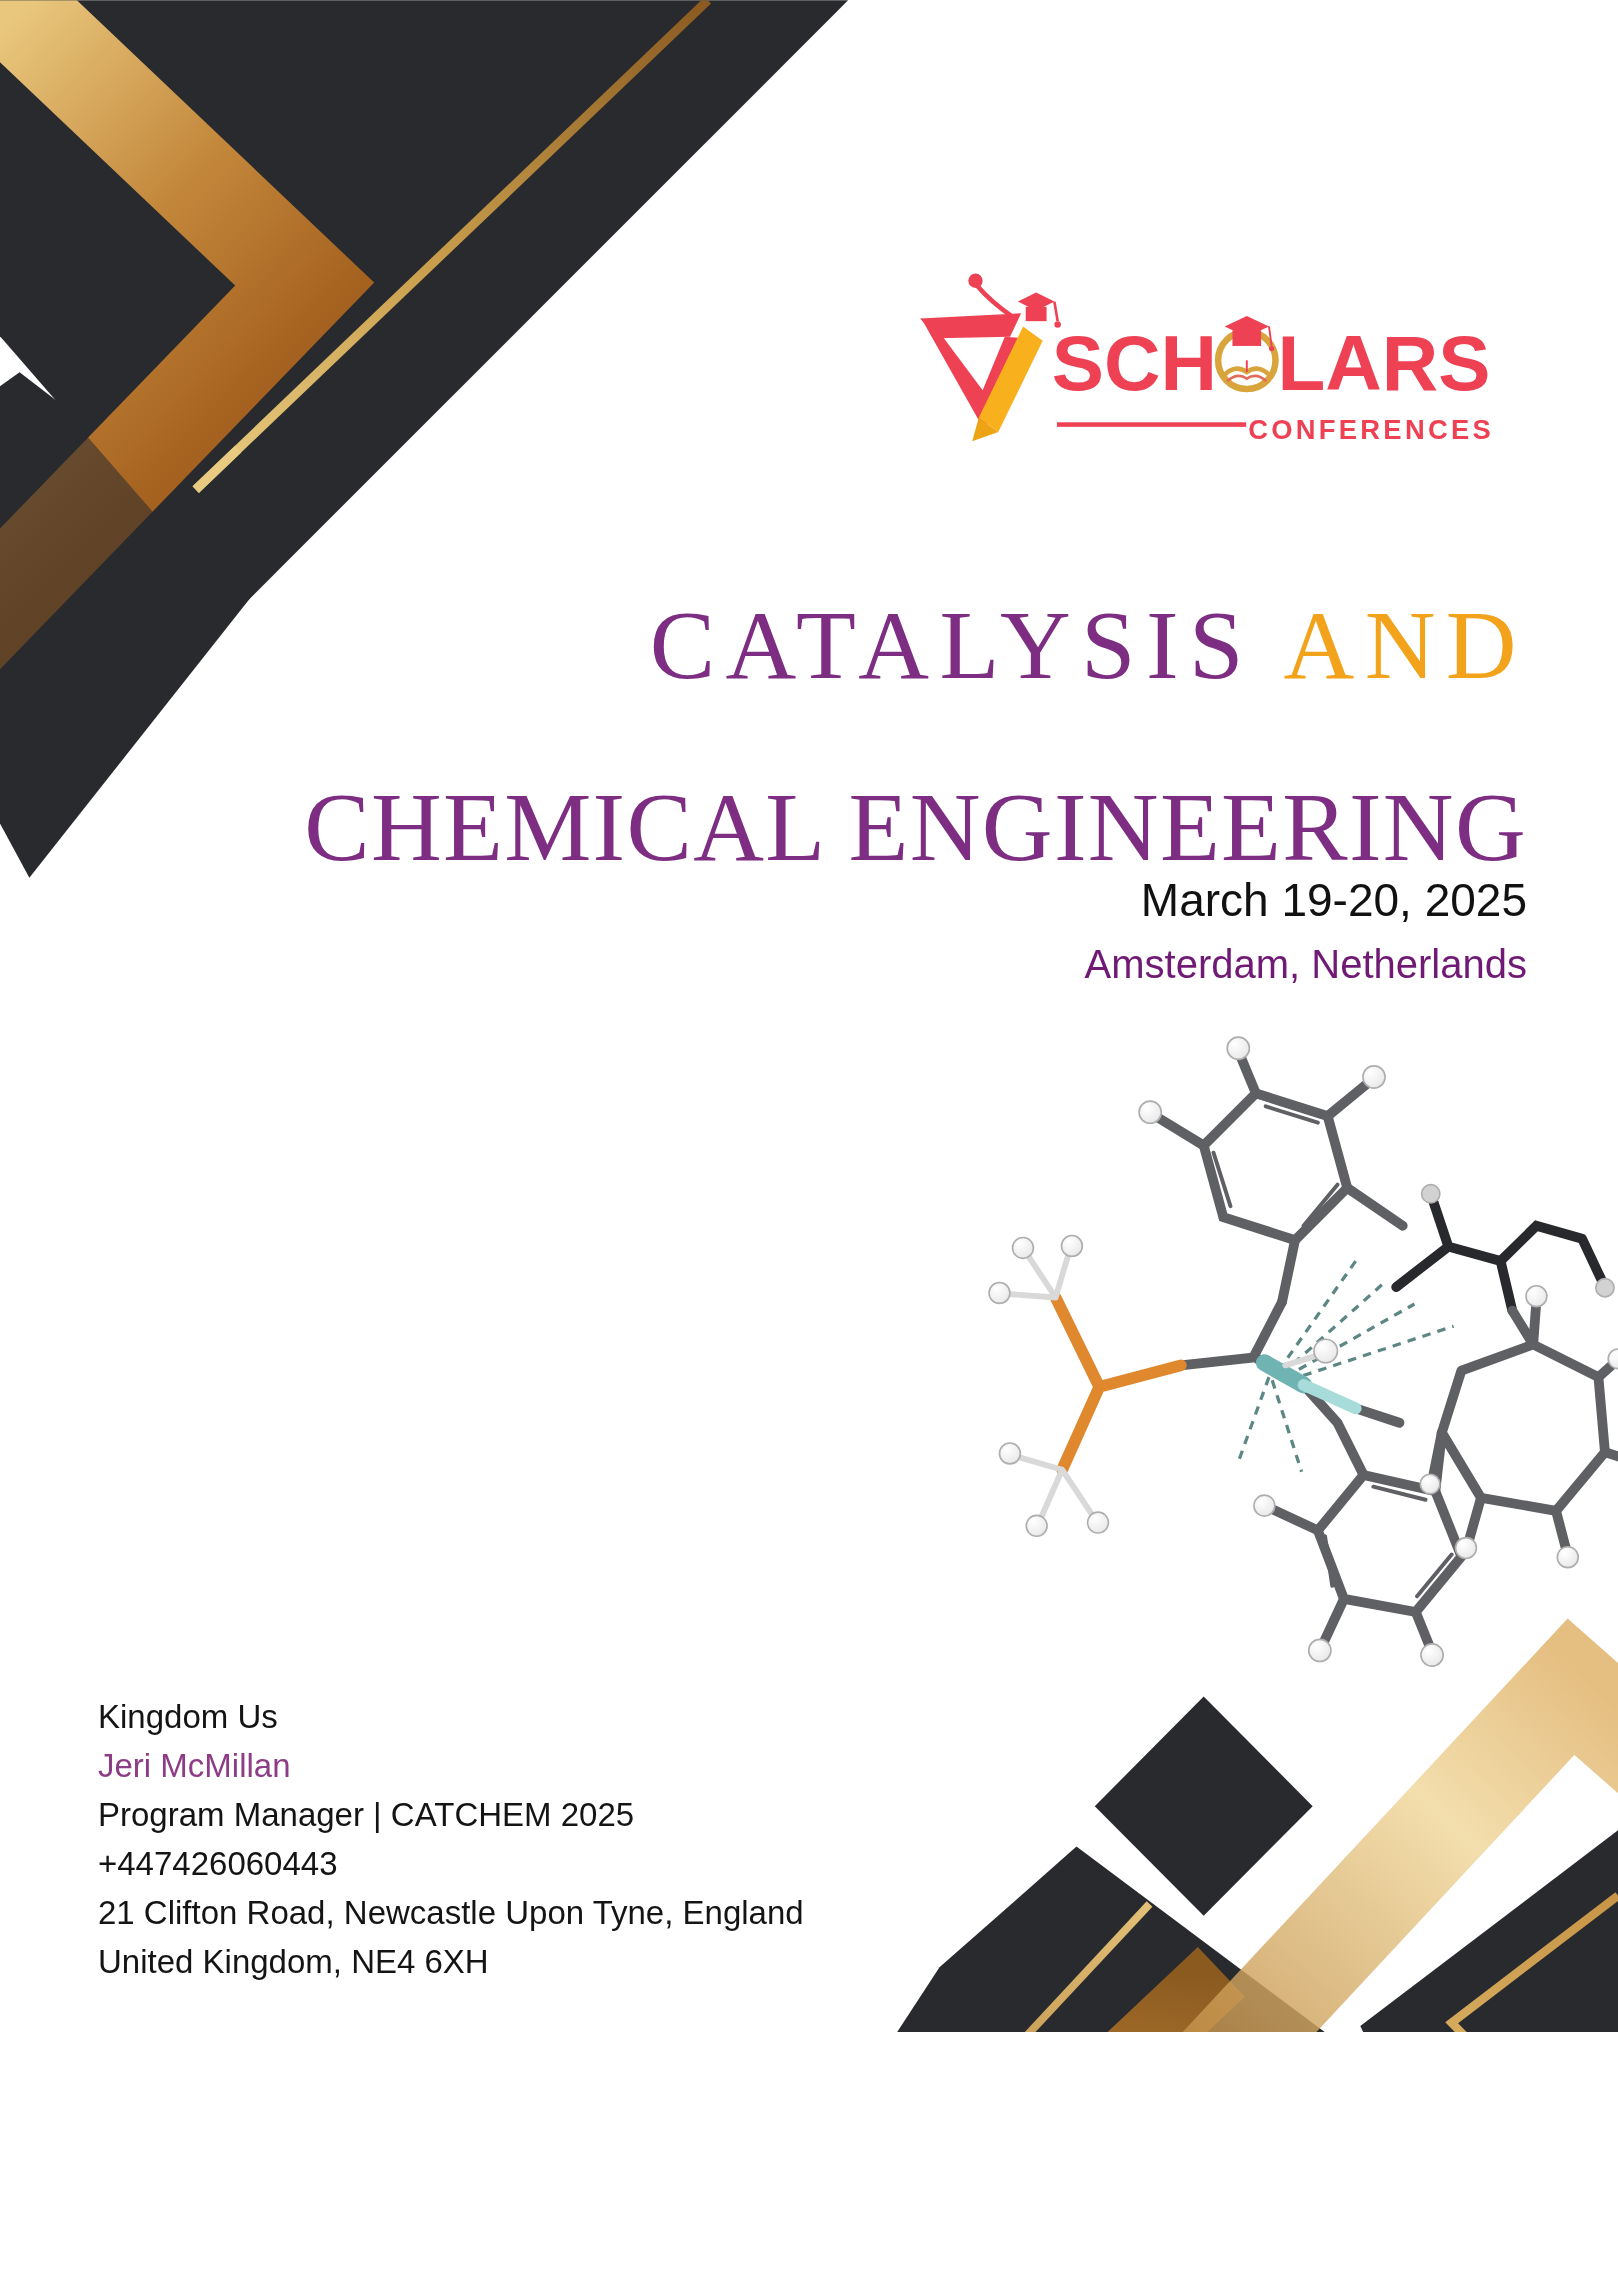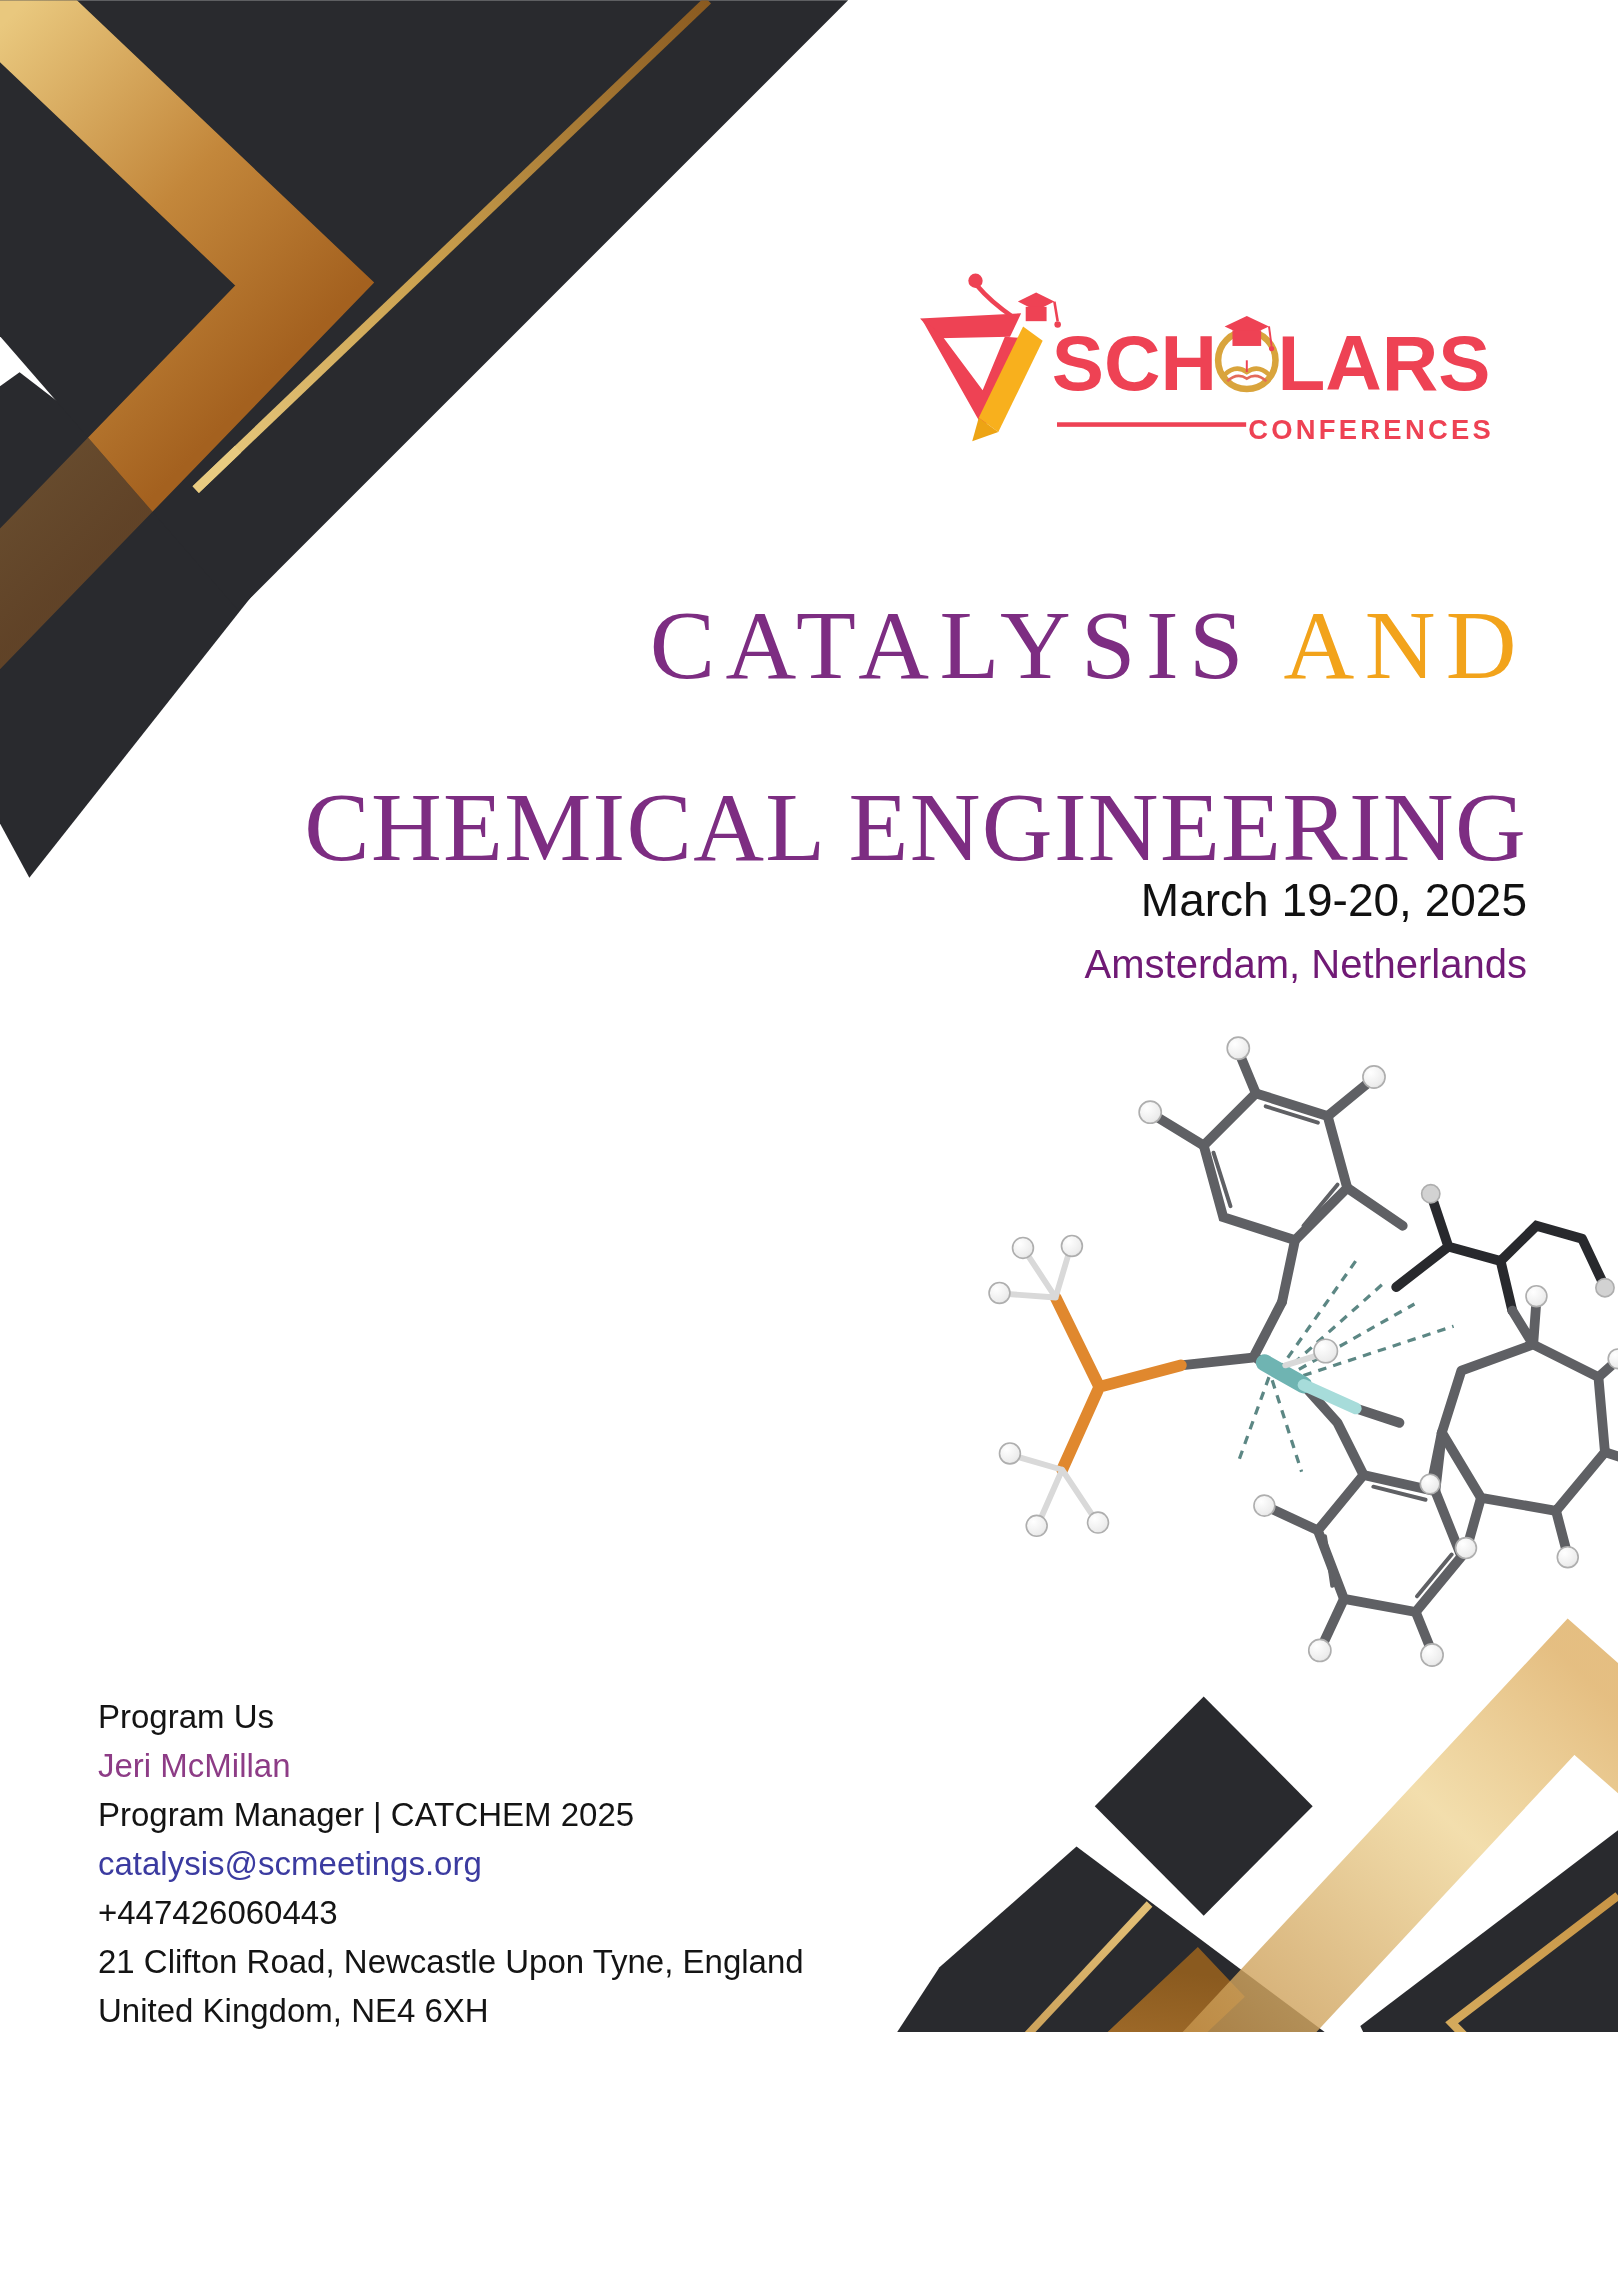--- a/index.html
+++ b/index.html
@@ -199,23 +199,22 @@
         <circle cx="1030" cy="502" r="15"></circle>
         <circle cx="953" cy="806" r="16"></circle>
       <circle cx="797" cy="792" r="16"></circle>
         <circle cx="742" cy="694" r="15"></circle>
       <circle cx="743" cy="249" r="14" fill="#d2d2d2"></circle>
         <circle cx="1010" cy="393" r="14" fill="#d2d2d2"></circle>
     </g>
   </svg>
 
   <div class="contact">
-    <div>Program Us</div>
+    <div>Kingdom Us</div>
     <div class="name">Jeri McMillan</div>
     <div>Program Manager | CATCHEM 2025</div>
-    <div><a>catalysis@scmeetings.org</a></div>
     <div>+447426060443</div>
     <div>21 Clifton Road, Newcastle Upon Tyne, England</div>
     <div>United Kingdom, NE4 6XH</div>
   </div>
 
 </div>
 
 
 </body></html>

